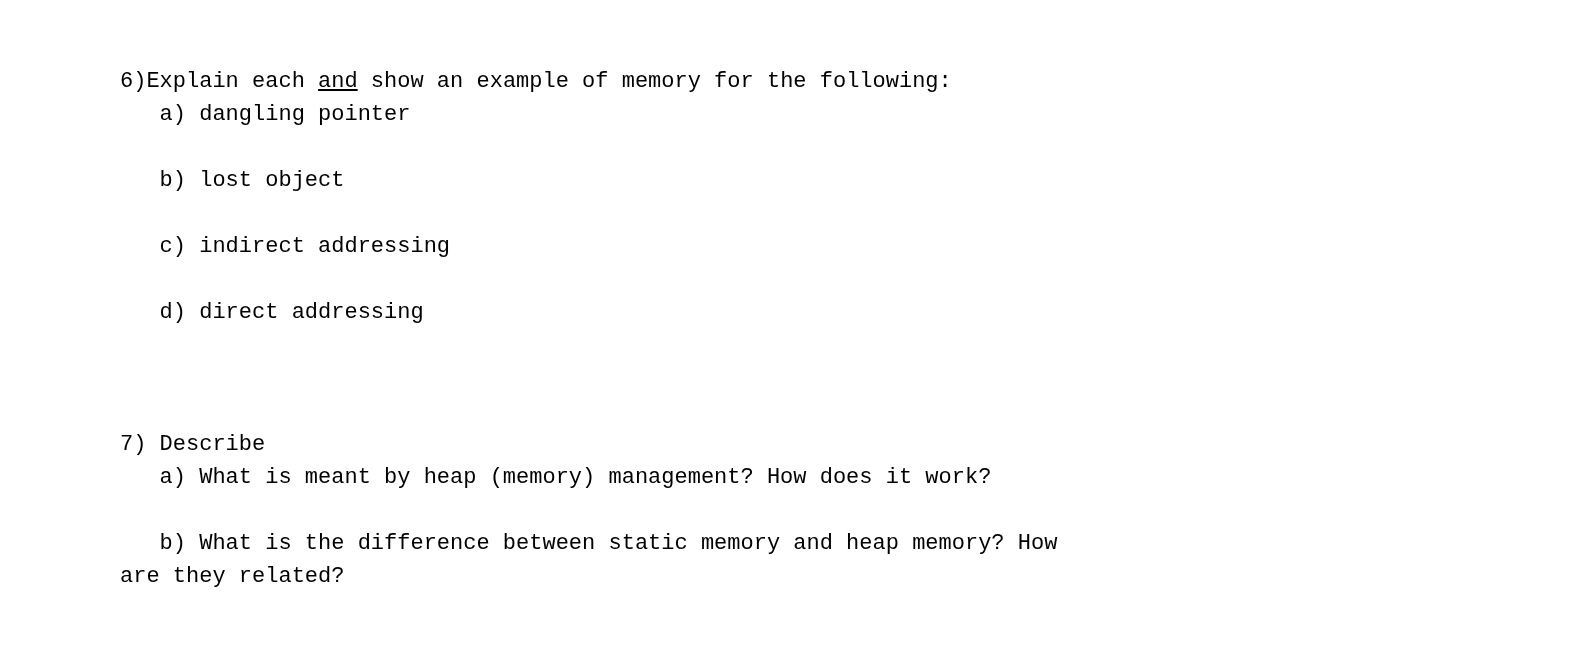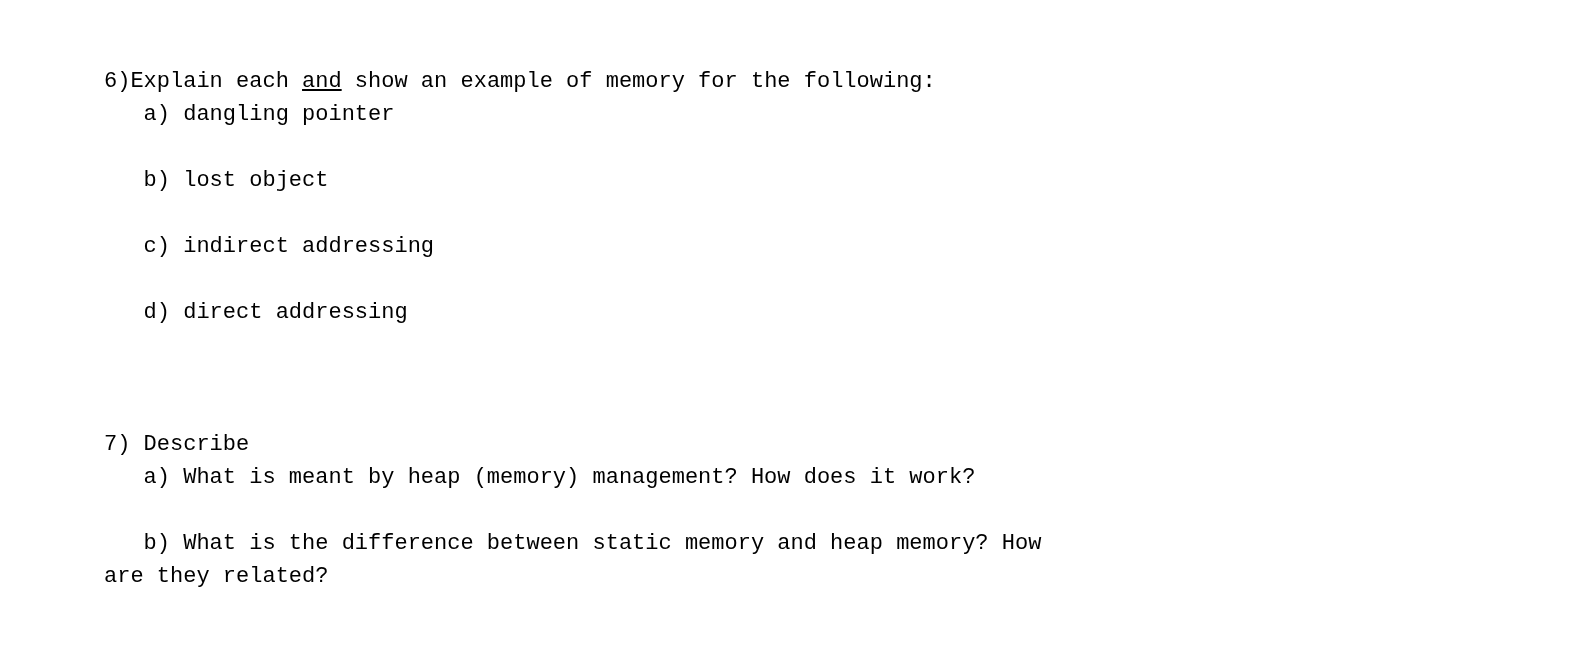--- a/index.html
+++ b/index.html
@@ -9,20 +9,21 @@
     width: 1576px;
     height: 652px;
   }
   .page {
     font-family: "Courier New", Courier, monospace;
     font-size: 22px;
     line-height: 1.5;
     color: #000000;
     white-space: pre;
     padding: 32px 0 0 104px;
+    margin-left: 16px;
   }
   .underline {
     text-decoration: underline;
   }
 </style>
 </head>
 <body>
 
 <div class="page">
 <span><span>6)Explain each </span><span class="underline">and</span><span> show an example of memory for the following:</span></span>

